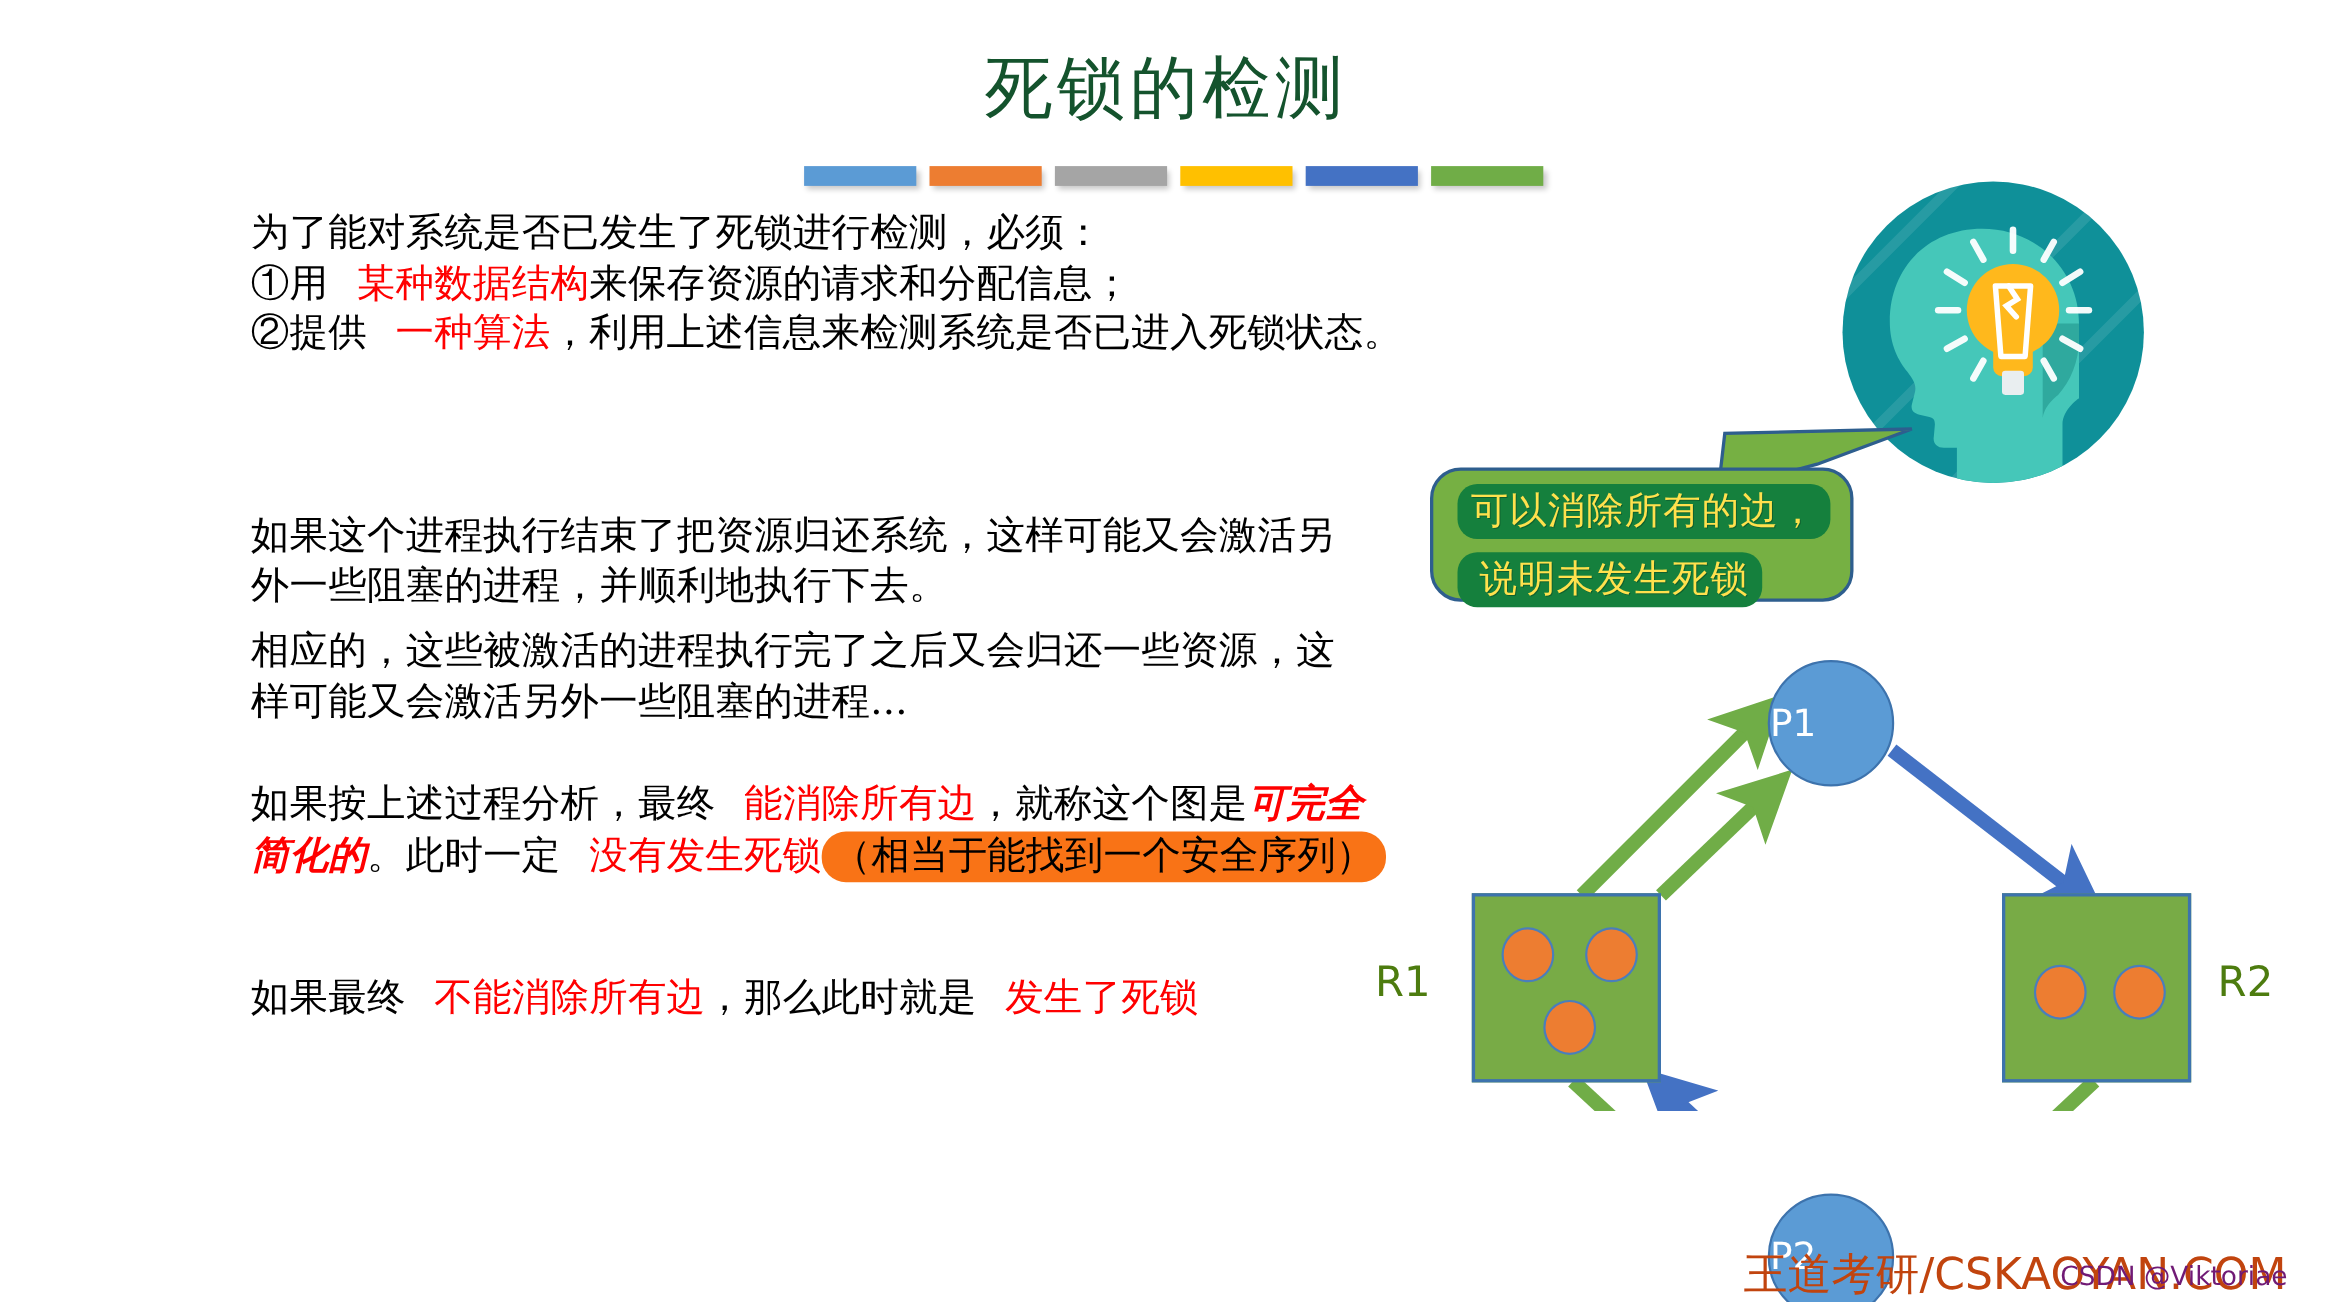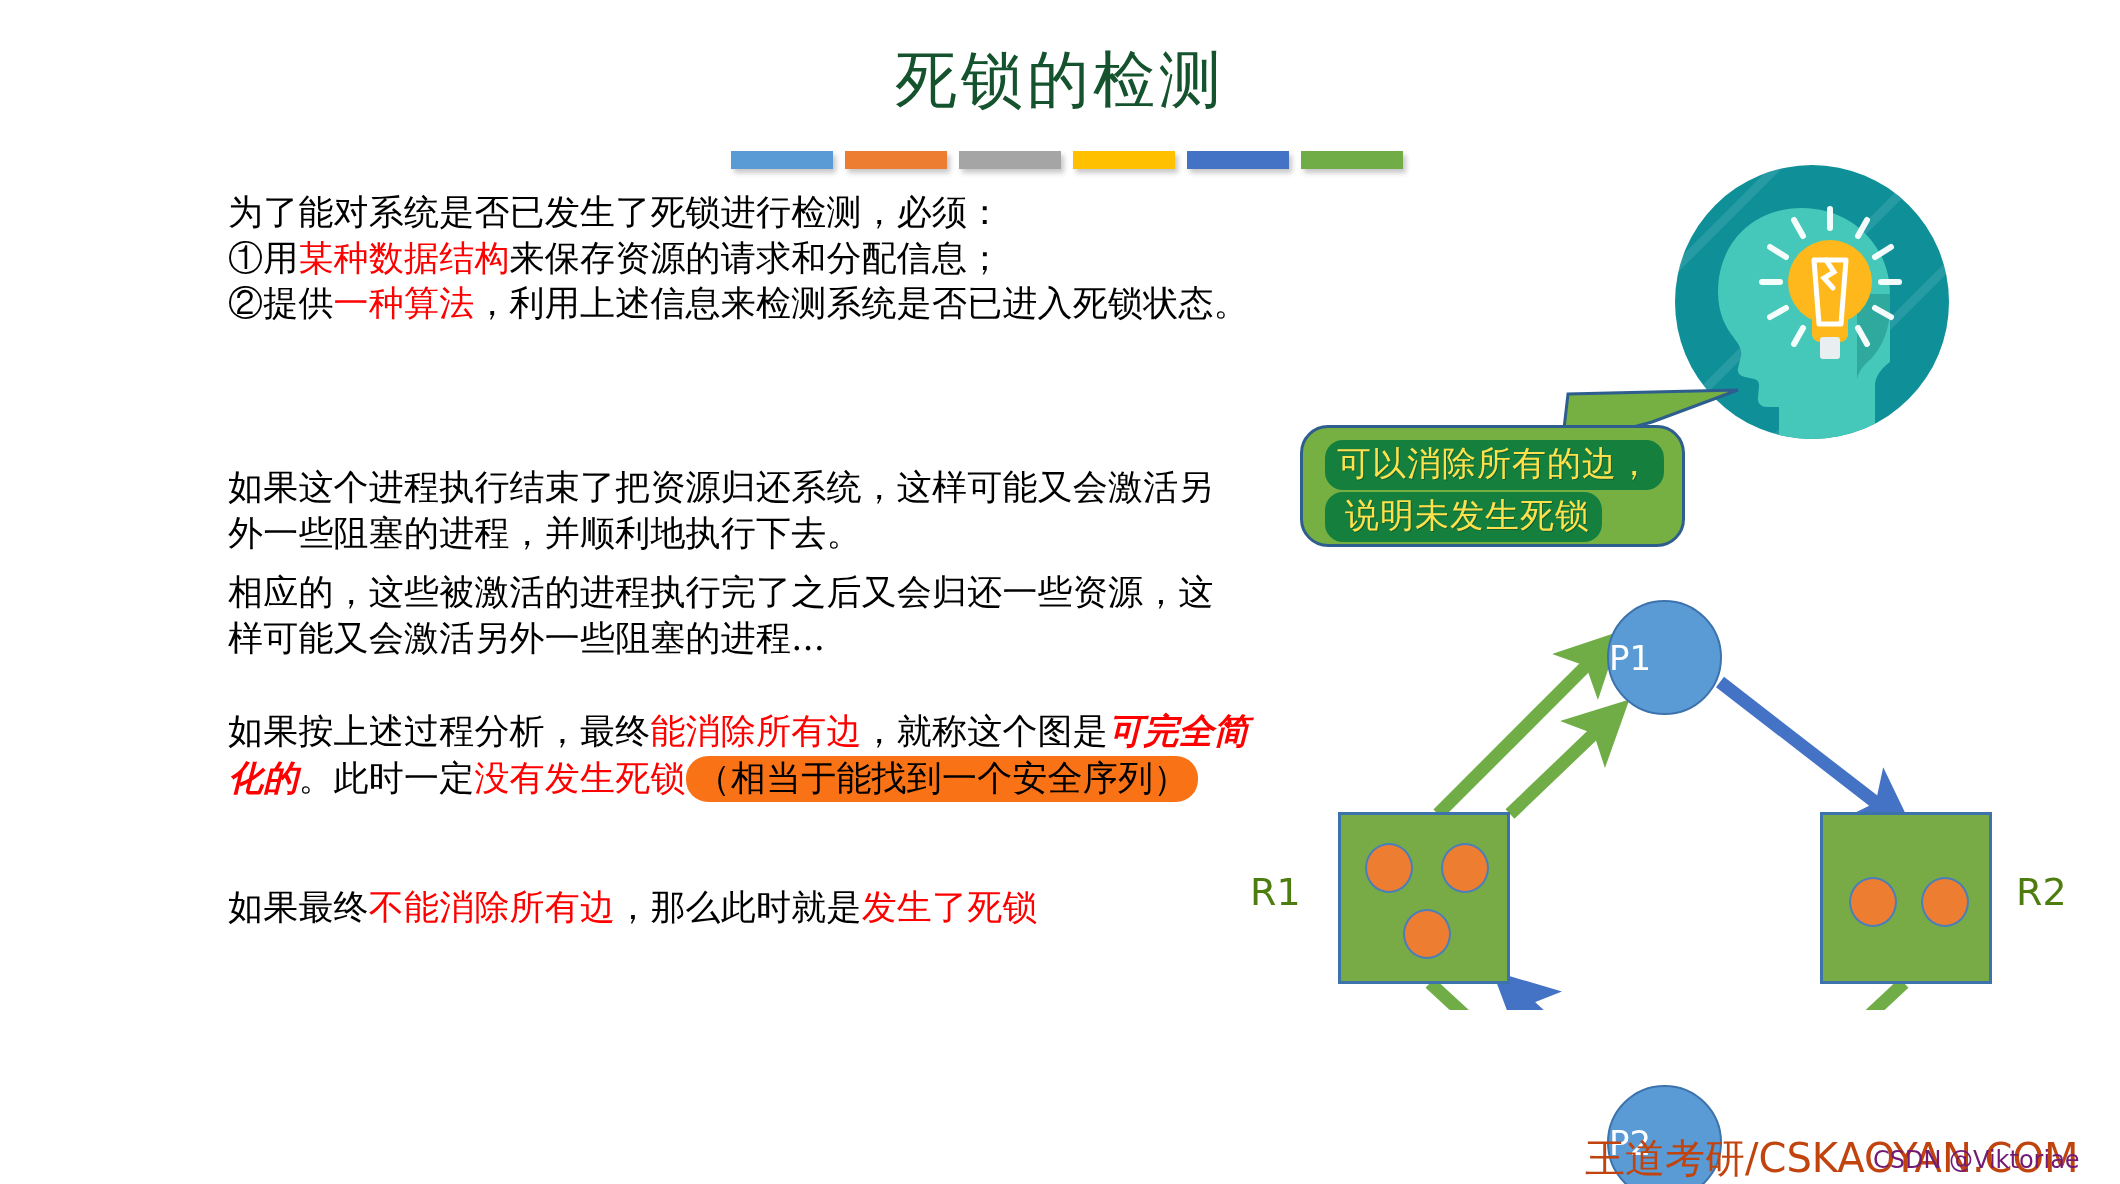--- a/index.html
+++ b/index.html
@@ -20,21 +20,21 @@
   .bar{position:absolute;top:0;width:102px;height:18px;
        box-shadow:3px 4px 5px rgba(0,0,0,.22);}
 
   
   .tblk{
     position:absolute;color:#000;
     font-family:"DejaVu Serif","Liberation Serif",serif;
     font-size:35px;line-height:1.30;white-space:pre-wrap;
     letter-spacing:.2px;
   }
-  .red{color:#FF0000;}
+  .red{color:#FF0000;margin-left:26px;}
   .redi{color:#FF0000;font-style:italic;font-weight:bold;}
   .hl{background:#f97316;border-radius:22px;padding:2px 10px 4px 10px;
       box-decoration-break:clone;-webkit-box-decoration-break:clone;}
 
   #p1{left:228px;top:190px;width:1200px;}
   #p2{left:228px;top:360px;width:1000px;}
   #p3{left:228px;top:465px;width:1000px;}
   #p4{left:228px;top:570px;width:1000px;}
   #p5{left:228px;top:708px;width:1040px;}
   #p6{left:228px;top:885px;width:1000px;}
@@ -50,21 +50,21 @@
   }
   #bubble-tail{position:absolute;left:1560px;top:388px;width:180px;height:60px;}
   .bubble-line{
     position:absolute;left:22px;color:#FFE14D;
     font-family:"DejaVu Serif","Liberation Serif",serif;
     font-size:34px;letter-spacing:1px;white-space:nowrap;
     background:#15803d;border-radius:18px;padding:1px 12px 3px 12px;
     text-shadow:1px 1px 0 rgba(0,0,0,.25);
   }
   #bl1{top:12px;}
-  #bl2{top:64px;padding-left:20px;}
+  #bl2{top:74px;padding-left:20px;}
 
   
   #graph{position:absolute;left:1320px;top:590px;width:800px;height:420px;}
   .rbox{position:absolute;background:#78AB46;border:3px solid #3D73AD;
         box-sizing:border-box;}
   .dot{position:absolute;background:#ED7D31;border:2px solid #4A7EBB;
        border-radius:50%;box-sizing:border-box;}
   .pnode{position:absolute;background:#5B9BD5;border:2px solid #3D73AD;
          border-radius:50%;display:flex;align-items:center;justify-content:flex-start;
          color:#fff;font-family:"DejaVu Sans","Liberation Sans",sans-serif;

